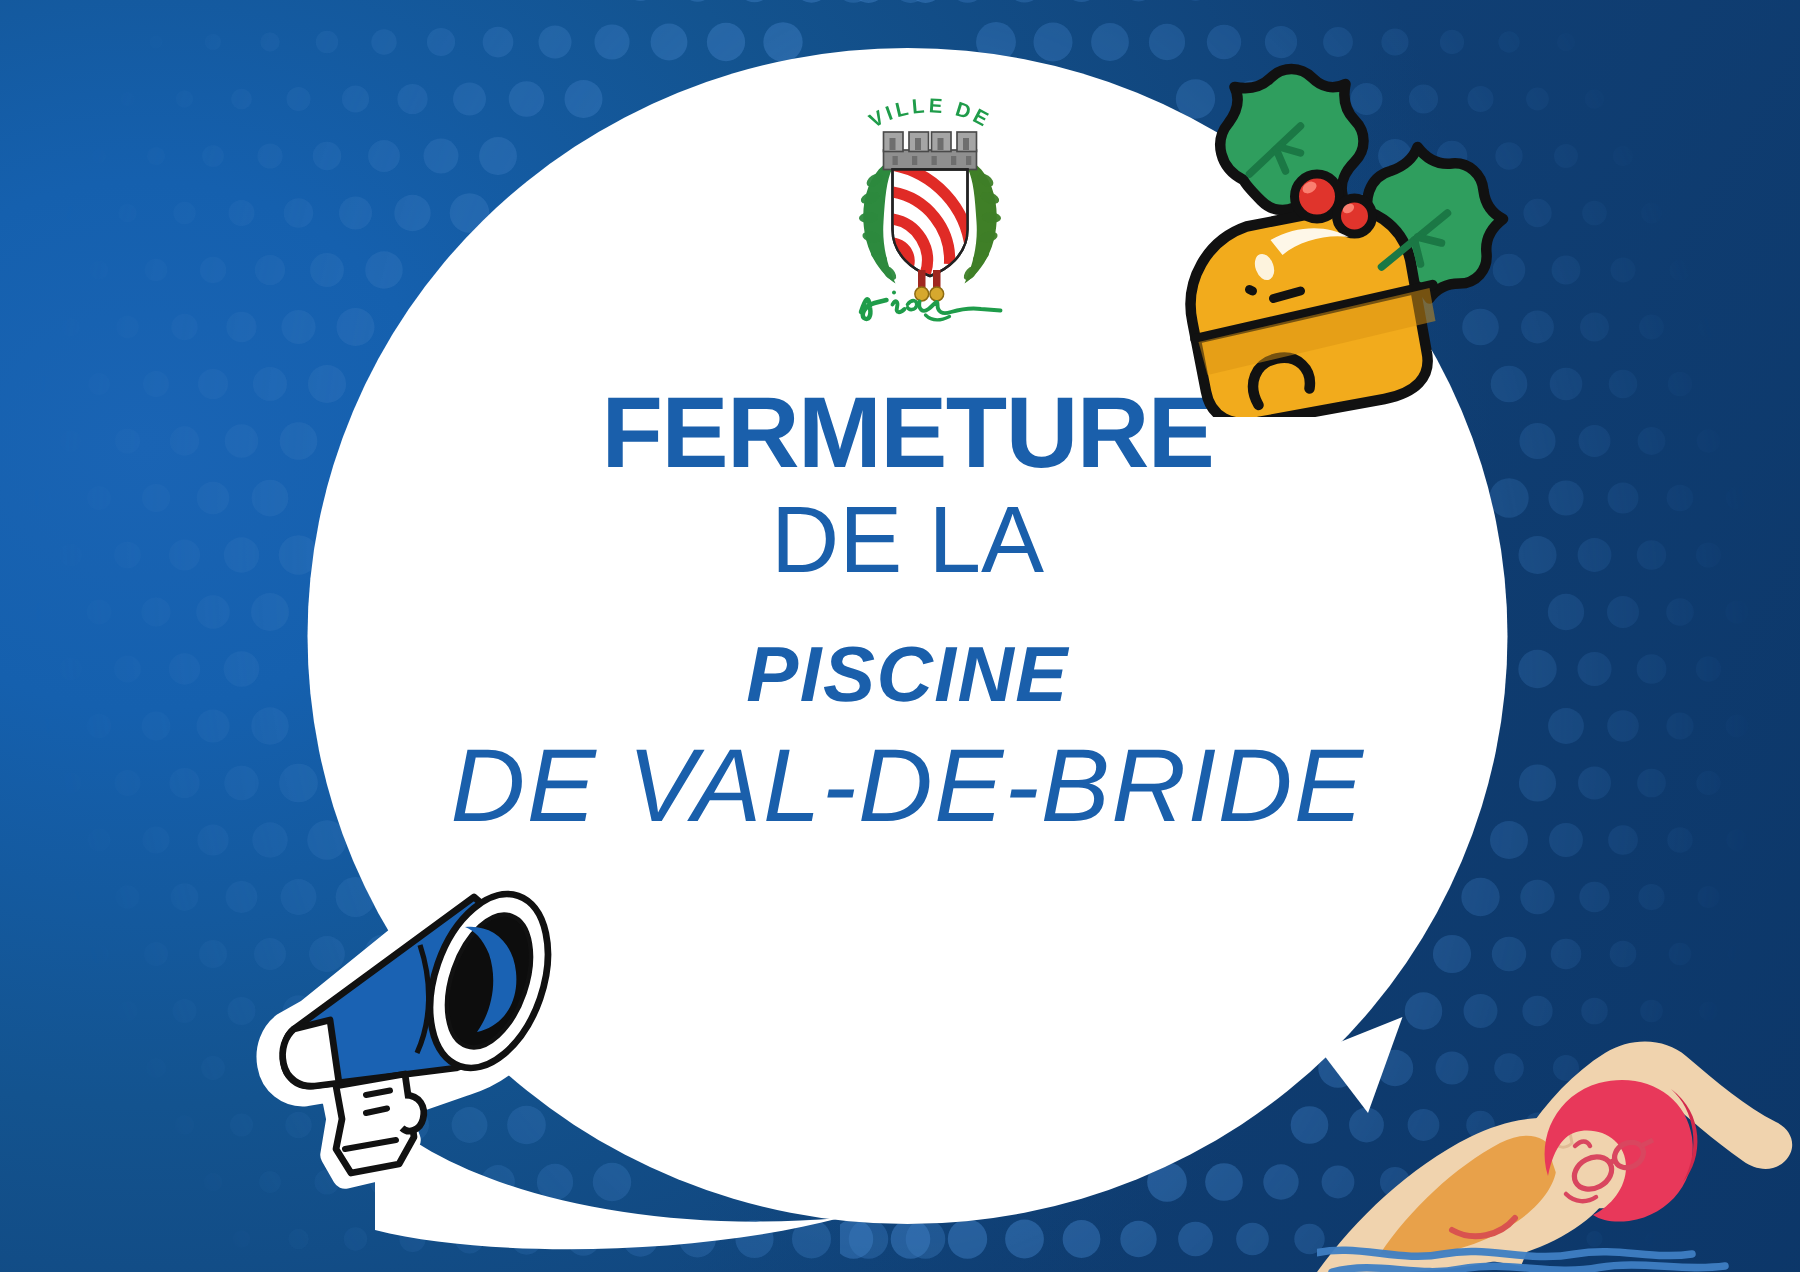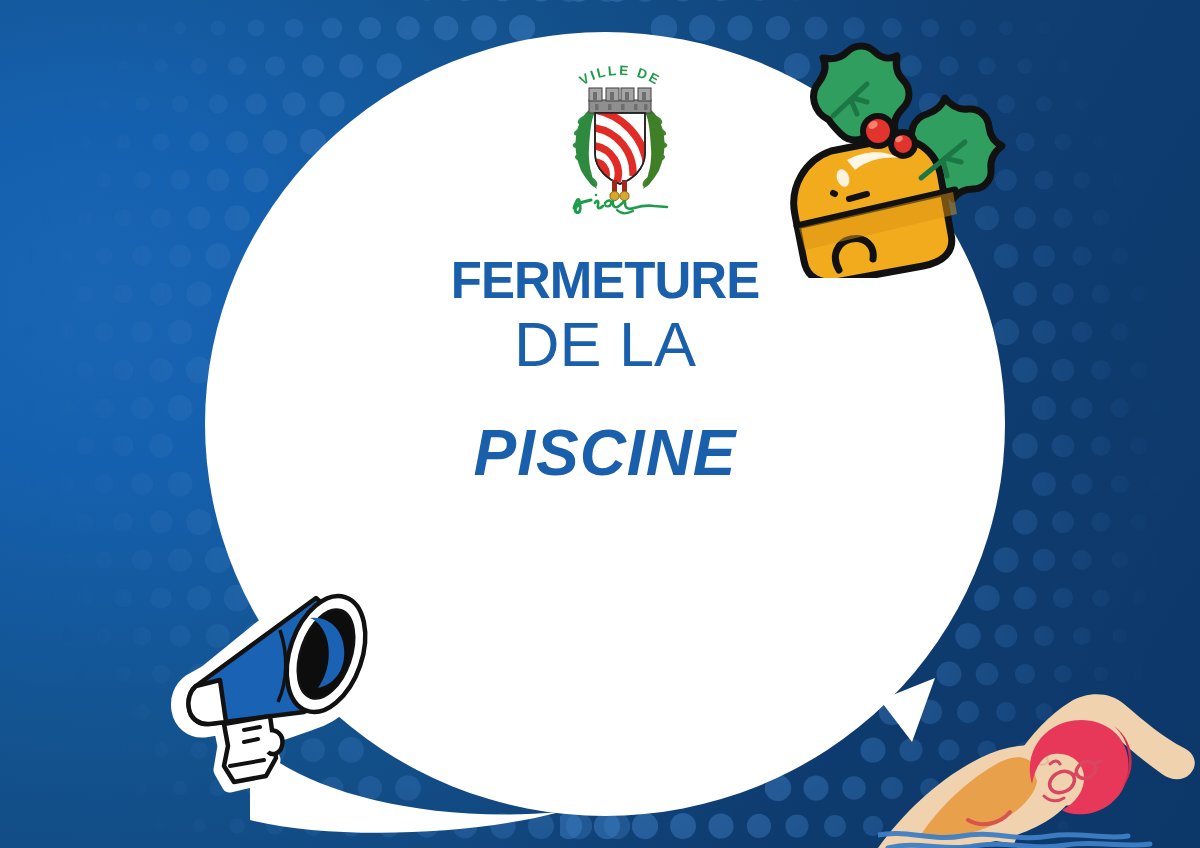--- a/index.html
+++ b/index.html
@@ -41,38 +41,38 @@
     position:absolute;
     left:205px; top:255px;
     width:800px;
     text-align:center;
     color:#1a5fab;
     line-height:1.0;
     z-index:6;
   }
   .line-1 {
     font-weight:bold;
-    font-size:51px;
+    font-size:67px;
     letter-spacing:-1px;
     line-height:1.02;
   }
   .line-2 {
     font-weight:normal;
     font-size:63px;
     letter-spacing:0px;
     line-height:1.12;
     margin-top:2px;
   }
   .line-3 {
     font-weight:bold;
     font-style:italic;
-    font-size:64px;
+    font-size:52px;
     letter-spacing:1px;
     line-height:1.18;
-    margin-top:36px;
+    margin-top:24px;
   }
   .line-4 {
     font-weight:normal;
     font-style:italic;
     font-size:69px;
     letter-spacing:1px;
     line-height:1.12;
     margin-top:4px;
   }
 
@@ -650,20 +650,21 @@
                  C86,148 92,147 99,148 L112,149" stroke-width="2.6"></path>
         <path d="M62,152 C66,156 72,156 78,153" stroke-width="2.2"></path>
       </g>
     </svg>
   </div>
 
   <div class="text-block">
     <div class="line-1">FERMETURE</div>
     <div class="line-2">DE LA</div>
     <div class="line-3">PISCINE</div>
+    <div class="line-4">DE VAL-DE-BRIDE</div>
   </div>
 
   <div class="bell">
     <svg width="235" height="240" viewBox="0 0 235 240" xmlns="http://www.w3.org/2000/svg">
       <g stroke="#111" stroke-width="7" stroke-linejoin="round" stroke-linecap="round">
 
         <path d="M54,82 C38,74 34,56 44,44 C50,36 52,28 48,20
                  C58,22 66,20 72,14 C80,6 92,6 100,14
                  C106,20 114,22 122,18 C120,28 122,36 128,42
                  C136,50 136,62 128,70 C122,76 118,84 120,92

